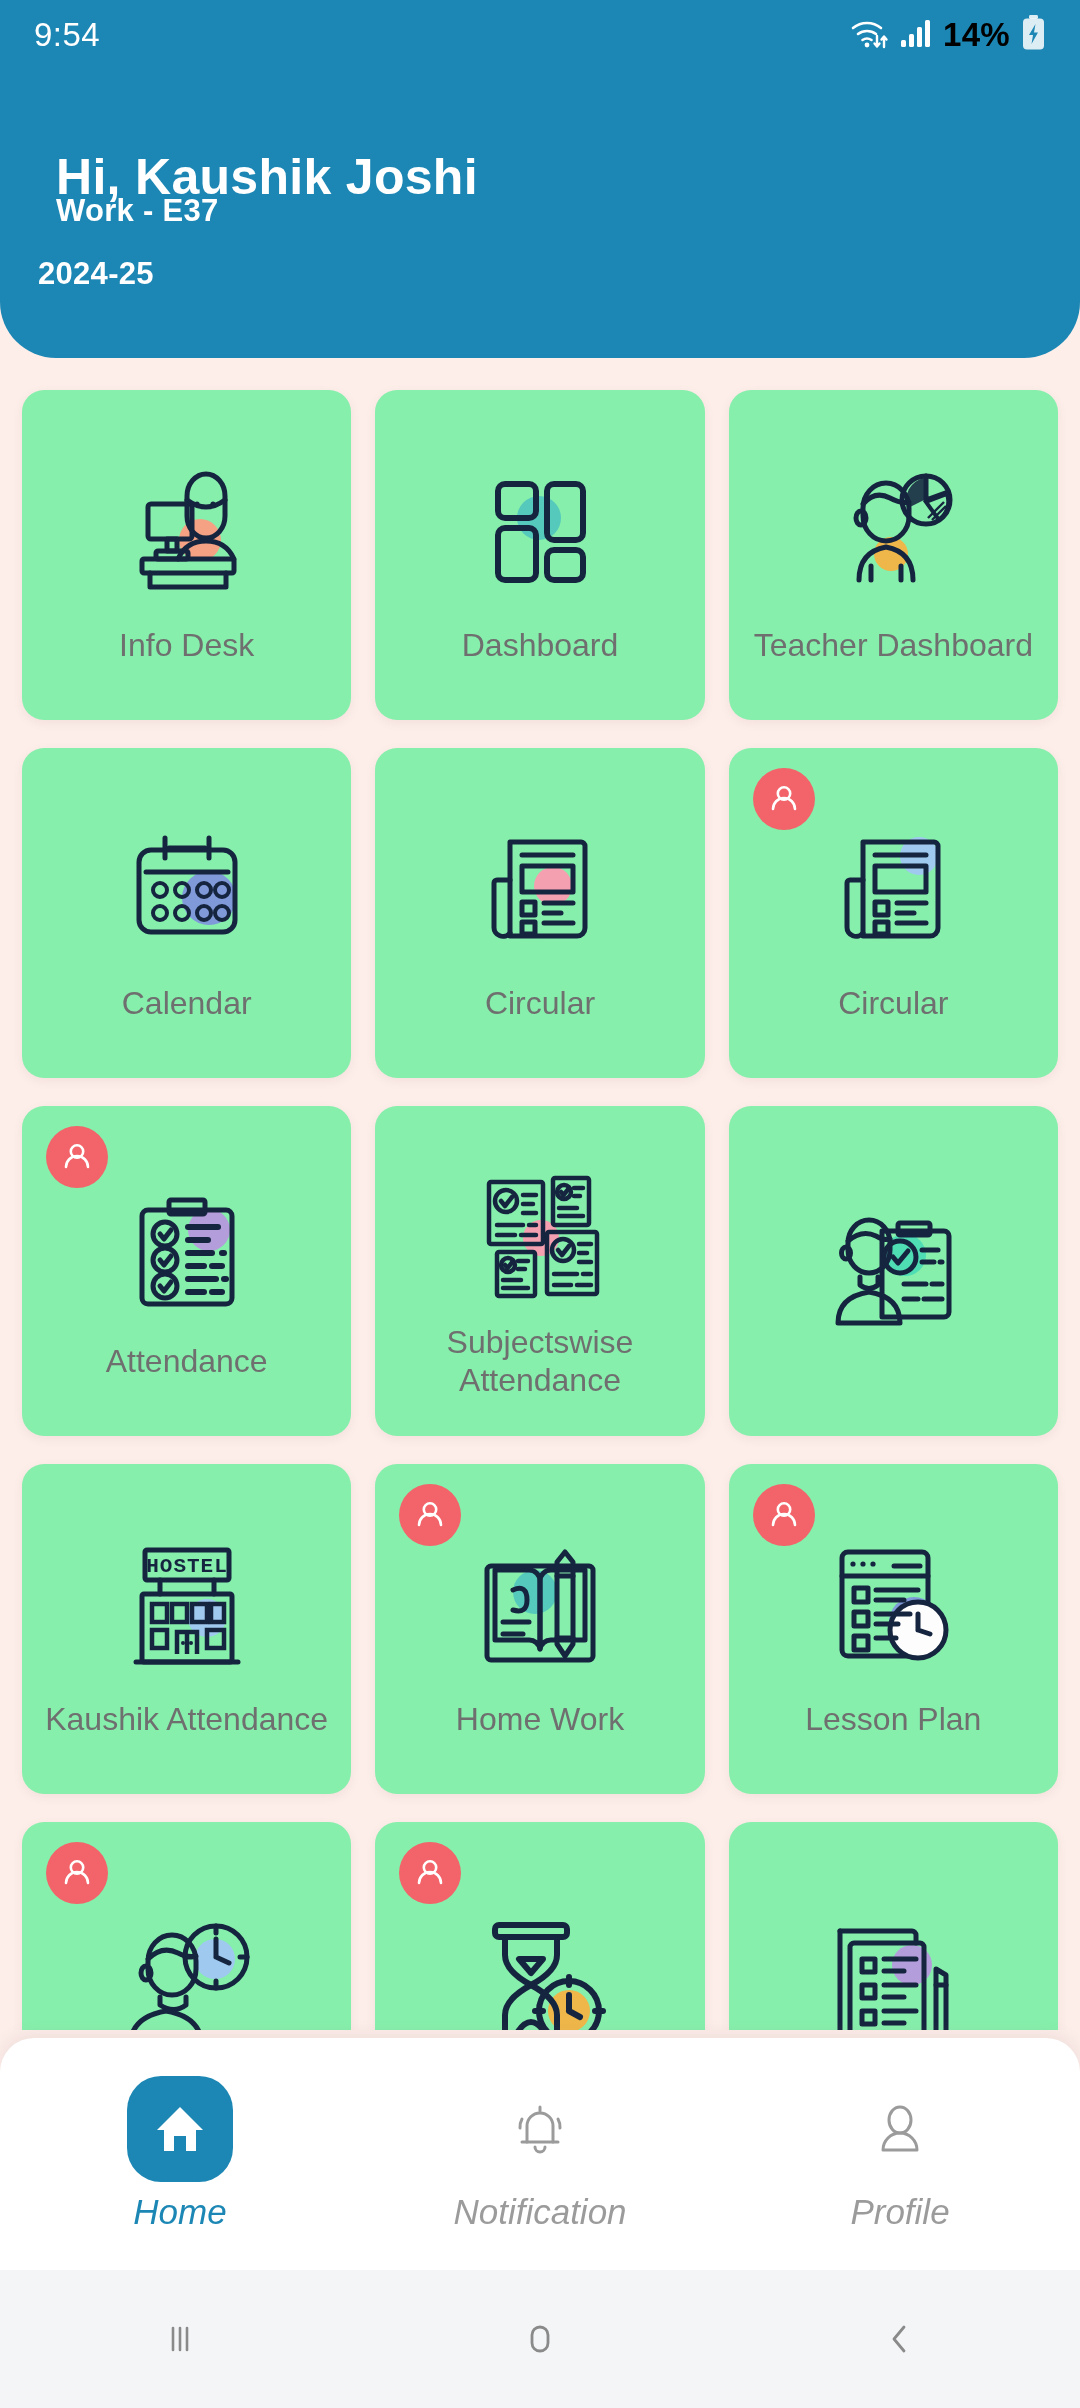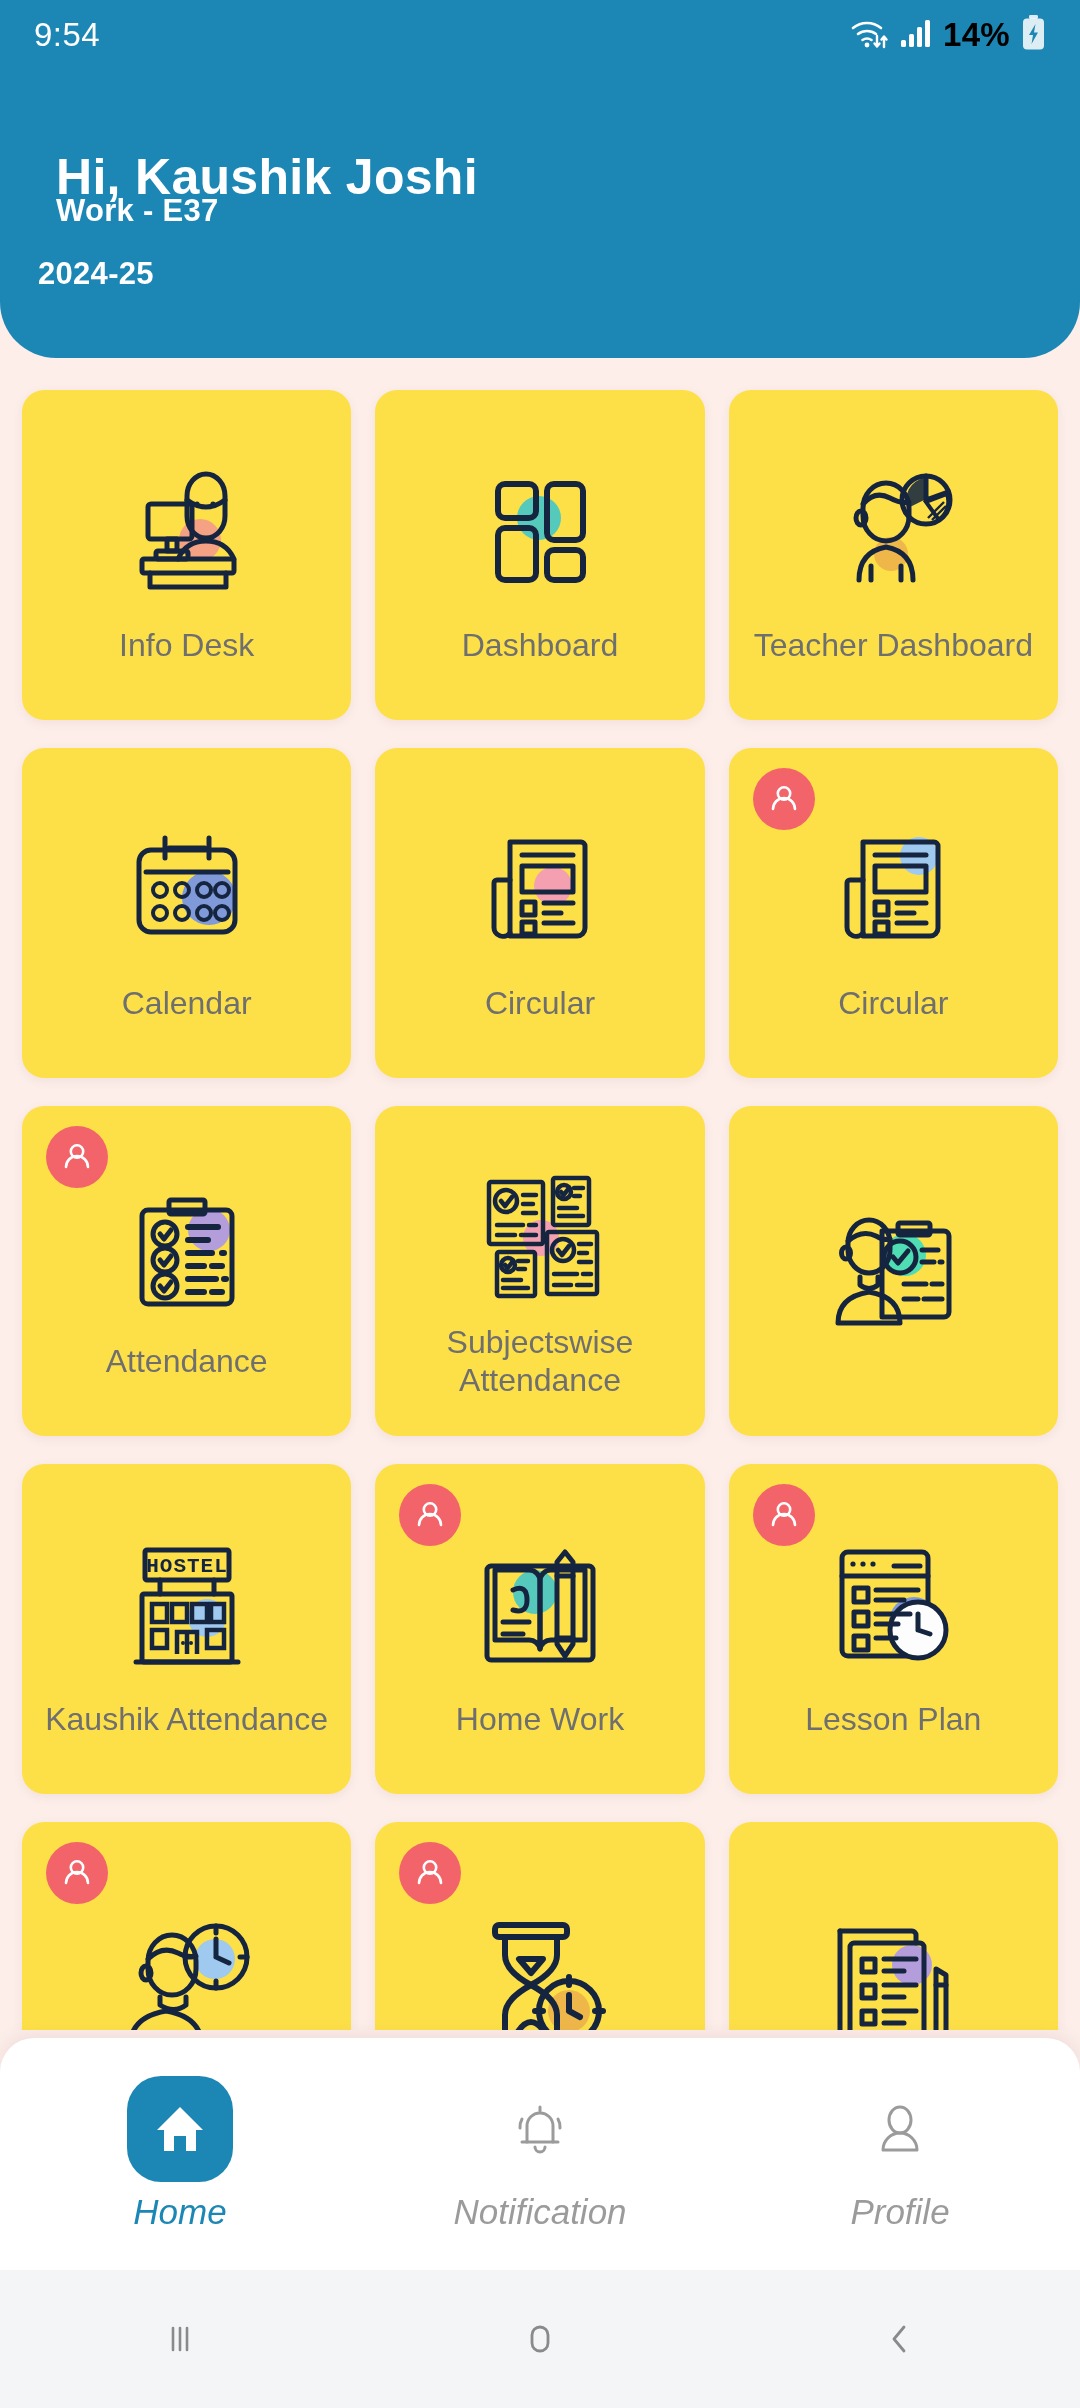--- a/index.html
+++ b/index.html
@@ -49,21 +49,21 @@
     overflow:hidden;
   }
   .grid {
     display:grid;
     grid-template-columns:repeat(3, 1fr);
     gap:28px 24px;
     padding:32px 22px 0 22px;
   }
   .tile {
     position:relative;
-    background:#fde047;
+    background:#86efac;
     border-radius:22px;
     height:330px;
     display:flex; flex-direction:column; align-items:center; justify-content:center;
     box-shadow:0 3px 10px rgba(150,110,100,.10);
     padding:8px 6px 10px 6px;
   }
   .tile-icon { height:175px; display:flex; align-items:center; justify-content:center; }
   .tile-label {
     margin-top:8px;
     color:#6f6f6f; font-size:32px; line-height:1.17; text-align:center;

